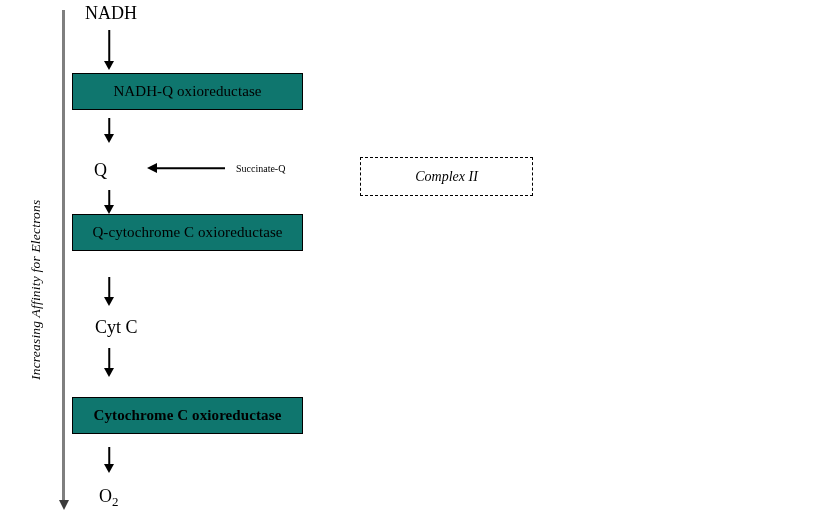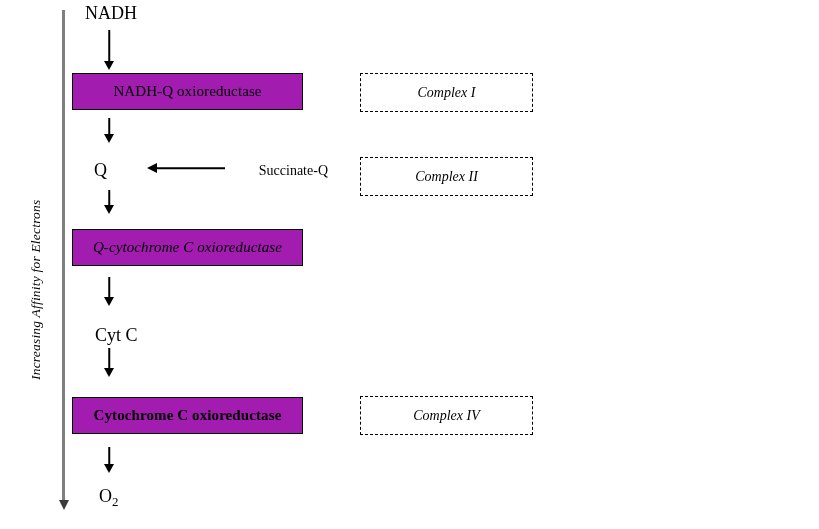--- a/index.html
+++ b/index.html
@@ -14,21 +14,21 @@
     background: #ffffff;
     font-family: "Liberation Serif", "DejaVu Serif", serif;
     color: #000000;
     overflow: hidden;
   }
 
   
   .enzyme-box {
     position: absolute;
     border: 1px solid #000000;
-    background: #a21caf;
+    background: #0f766e;
     display: flex;
     align-items: center;
     justify-content: center;
     font-size: 15px;
     line-height: 1.1;
     letter-spacing: 0.1px;
     white-space: nowrap;
   }
 
   
@@ -47,23 +47,23 @@
 
   
   .node-label {
     position: absolute;
     font-size: 18px;
     line-height: 1.15;
     white-space: nowrap;
   }
   .side-label {
     position: absolute;
-    font-size: 14px;
+    font-size: 10px;
     line-height: 1.35;
-    text-align: right;
+    text-align: left;
     white-space: nowrap;
   }
   .node-label sub {
     font-size: 0.72em;
     vertical-align: -0.28em;
   }
 
   
   .v-arrow {
     position: absolute;
@@ -158,23 +158,20 @@
 
   <div class="v-arrow" style="left:109px; top:30px; height:40px;">
     <div class="shaft" style="height:31px;"></div>
     <div class="head" style="top:31px;"></div>
   </div>
 
   <div class="enzyme-box" style="left:72px; top:73px; width:229px; height:35px;">
     <span>NADH-Q oxioreductase</span>
   </div>
 
-  <div class="complex-box" style="left:360px; top:73px; width:171px; height:37px;">
-    <span>Complex I</span>
-  </div>
 
   <div class="v-arrow" style="left:109px; top:118px; height:25px;">
     <div class="shaft" style="height:16px;"></div>
     <div class="head" style="top:16px;"></div>
   </div>
 
   <div class="node-label" style="left:94px; top:160px;">Q</div>
 
   <div class="h-arrow" style="left:147px; top:168px; width:78px;">
     <div class="shaft" style="left:9px; width:69px;"></div>
@@ -187,44 +184,41 @@
 
   <div class="complex-box" style="left:360px; top:157px; width:171px; height:37px;">
     <span>Complex II</span>
   </div>
 
   <div class="v-arrow" style="left:109px; top:190px; height:24px;">
     <div class="shaft" style="height:15px;"></div>
     <div class="head" style="top:15px;"></div>
   </div>
 
-  <div class="enzyme-box" style="left:72px; top:229px; width:229px; height:35px;font-style:italic;">
+  <div class="enzyme-box" style="left:72px; top:214px; width:229px; height:35px;">
     <span>Q-cytochrome C oxioreductase</span>
   </div>
 
 
   <div class="v-arrow" style="left:109px; top:277px; height:29px;">
     <div class="shaft" style="height:20px;"></div>
     <div class="head" style="top:20px;"></div>
   </div>
 
-  <div class="node-label" style="left:95px; top:317px;margin-top:8px;">Cyt C</div>
+  <div class="node-label" style="left:95px; top:317px;">Cyt C</div>
 
   <div class="v-arrow" style="left:109px; top:348px; height:29px;">
     <div class="shaft" style="height:20px;"></div>
     <div class="head" style="top:20px;"></div>
   </div>
 
   <div class="enzyme-box" style="left:72px; top:397px; width:229px; height:35px;font-weight:bold;">
     <span>Cytochrome C oxioreductase</span>
   </div>
 
-  <div class="complex-box" style="left:360px; top:396px; width:171px; height:37px;">
-    <span>Complex IV</span>
-  </div>
 
   <div class="v-arrow" style="left:109px; top:447px; height:26px;">
     <div class="shaft" style="height:17px;"></div>
     <div class="head" style="top:17px;"></div>
   </div>
 
   <div class="node-label" style="left:99px; top:486px;">
     <span>O</span><sub>2</sub>
   </div>
 

